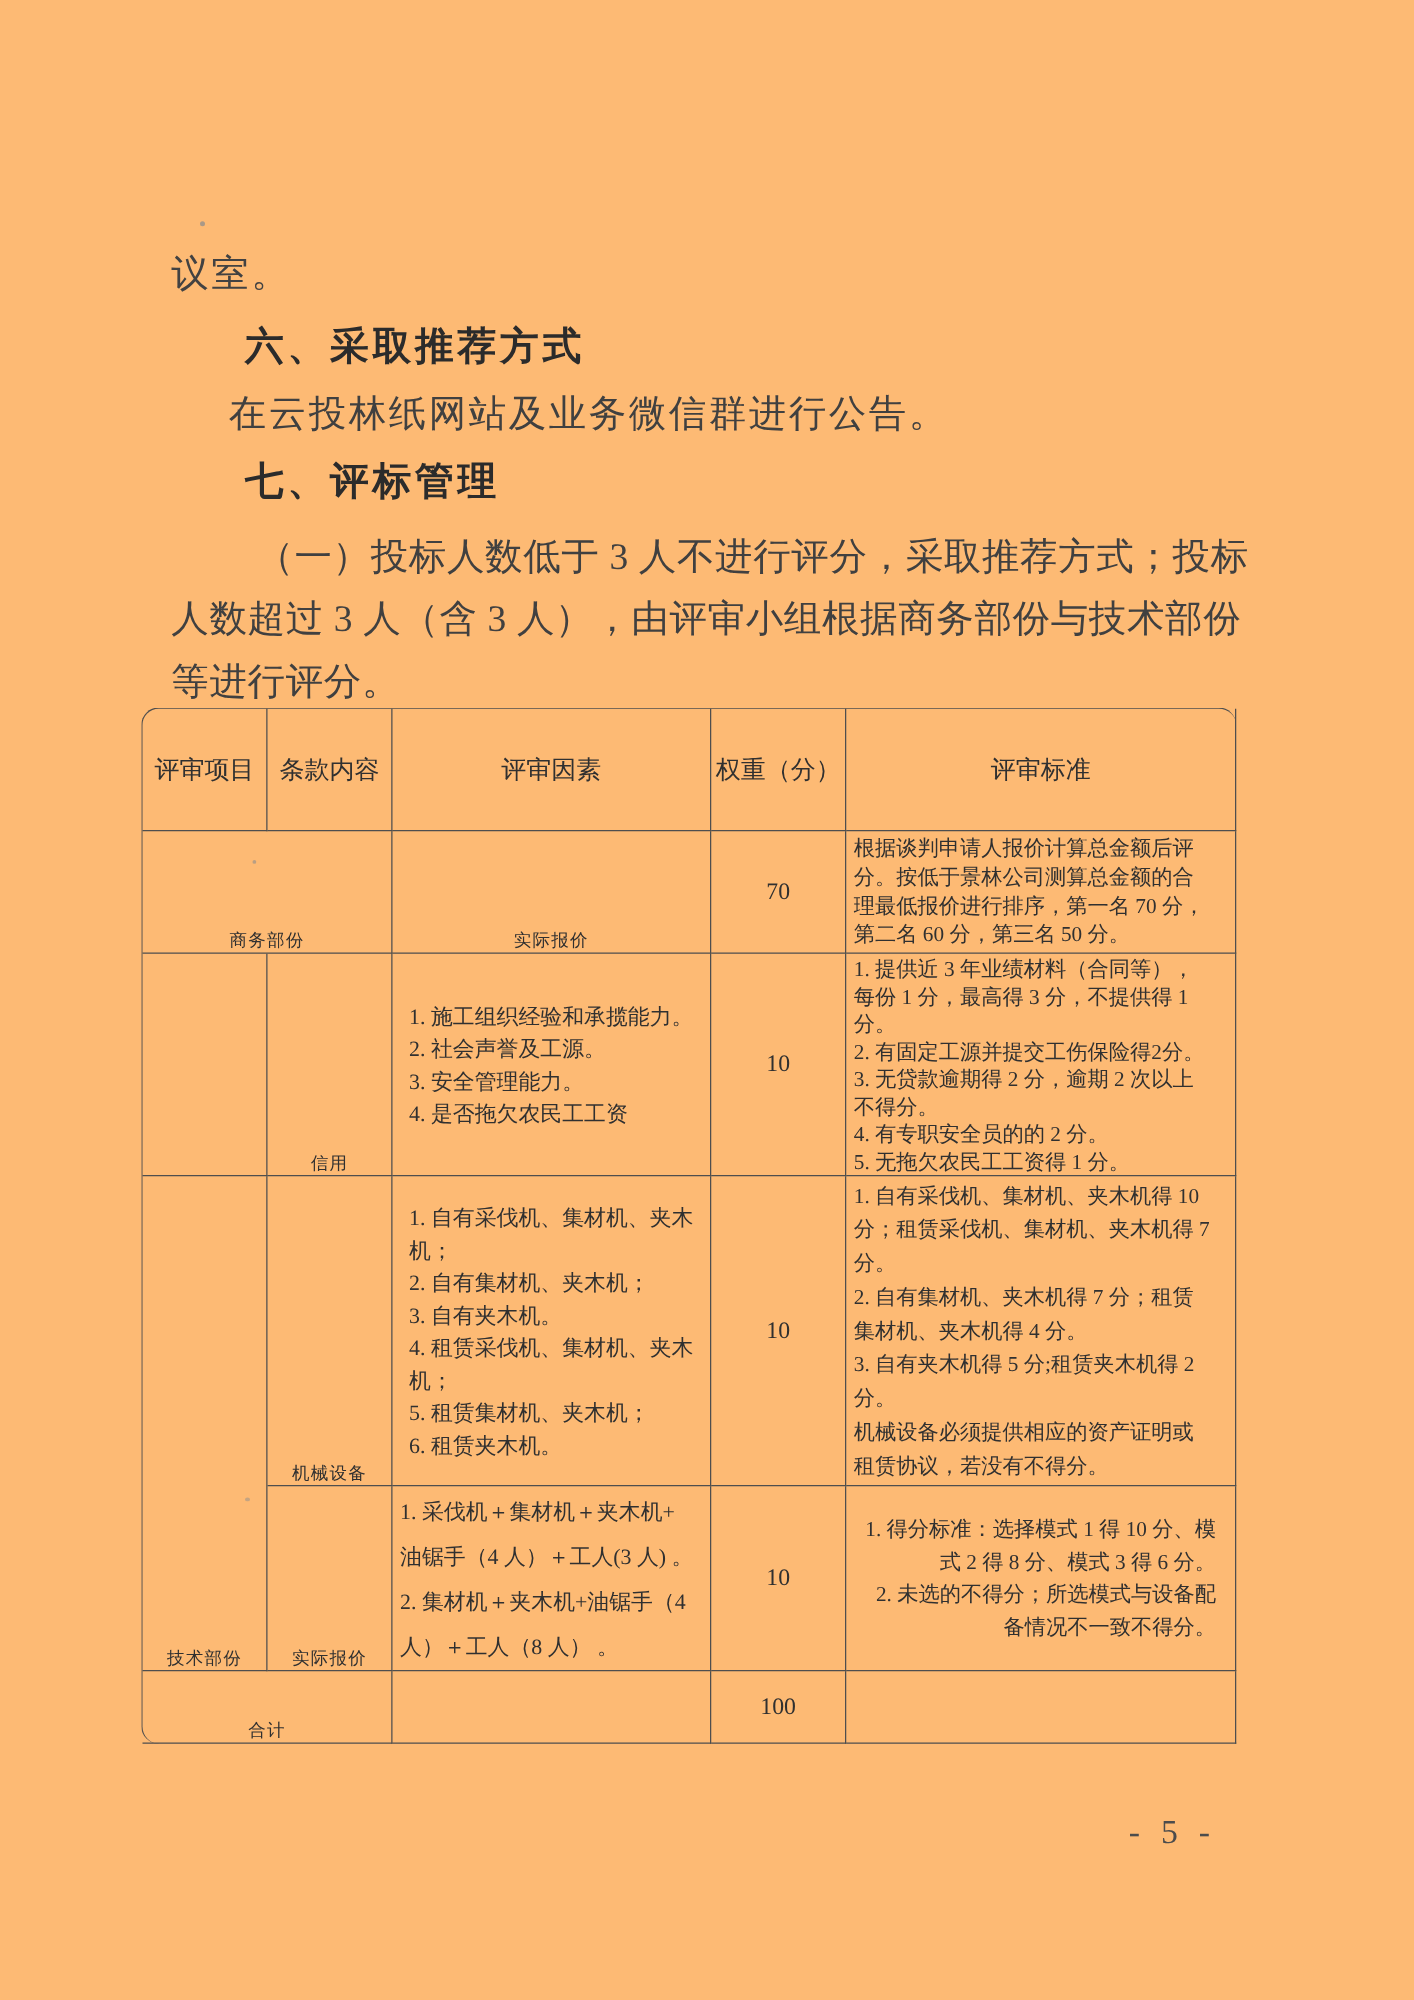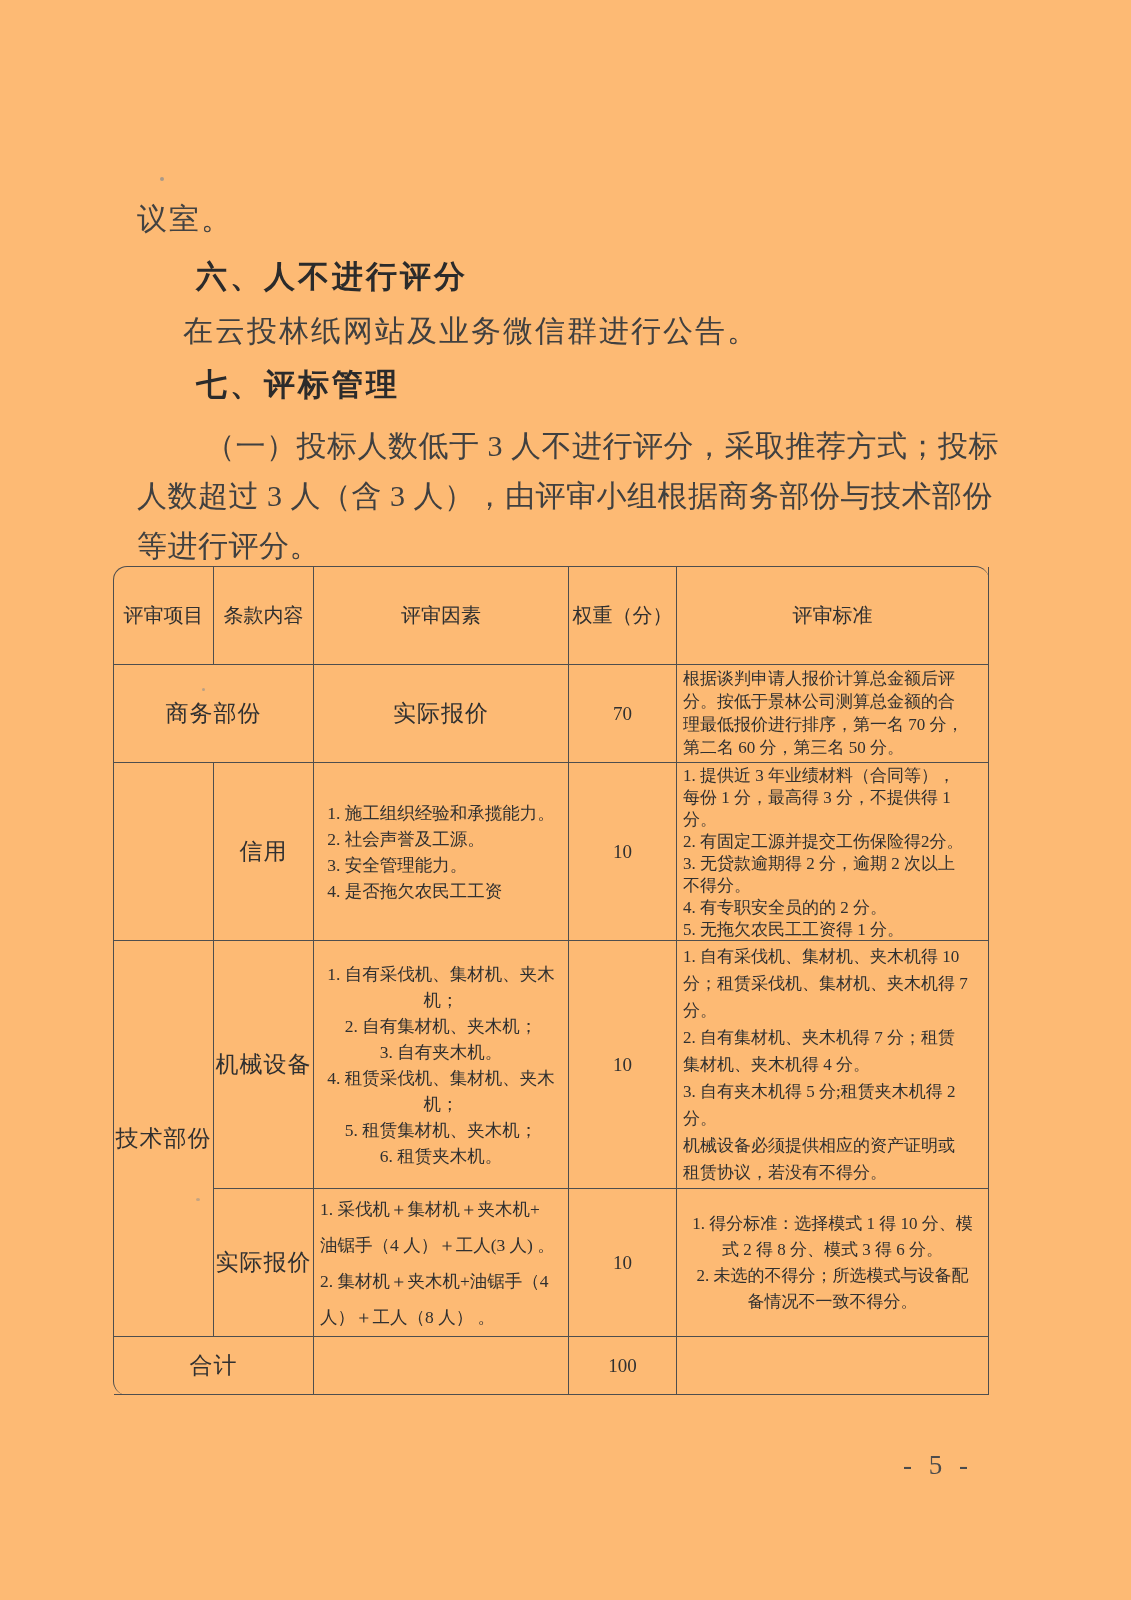--- a/index.html
+++ b/index.html
@@ -38,42 +38,42 @@
     border-right:1px solid #4e4e4e;
     border-bottom:1px solid #4e4e4e;
     box-sizing:border-box;
     display:flex;
     overflow:hidden;
   }
   .cell span{white-space:pre;display:block;}
   .cc{align-items:center;justify-content:center;text-align:center;}
   .tl{align-items:flex-start;padding:2px 0 0 6px;}
   .hdr{font-size:20px;}
-  .lbl{font-size:23px;letter-spacing:1px;}
+  .lbl{font-size:14px;letter-spacing:1px;align-items:flex-end;}
   .fac{font-size:17.5px;}
   .std{font-size:17px;}
   .wgt{font-size:19px;}
   .lh22 span{line-height:22px;}
   .lh23 span{line-height:23px;}
   .lh24 span{line-height:36px;}
   .lh26 span{line-height:26px;}
   .lh27 span{line-height:27px;}
 
   .speck{position:absolute;background:#8e8e8e;border-radius:50%;}
   .sp1{left:160px;top:177px;width:4px;height:4px;opacity:.75;}
   .sp2{left:202px;top:688px;width:3px;height:3px;opacity:.6;}
   .sp3{left:196px;top:1198px;width:4px;height:3px;opacity:.5;}
 </style>
 </head>
 <body>
 
 <div class="page">
 
   <div class="abs cont">议室。</div>
-  <div class="abs h6">六、人不进行评分</div>
+  <div class="abs h6">六、采取推荐方式</div>
   <div class="abs h7">七、评标管理</div>
   <div class="abs p6">在云投林纸网站及业务微信群进行公告。</div>
   <div class="abs p7">（一）投标人数低于 3 人不进行评分，采取推荐方式；投标
 人数超过 3 人（含 3 人），由评审小组根据商务部份与技术部份
 等进行评分。</div>
 
   <div class="etable">
 
     <div class="cell cc hdr" style="grid-column:1;grid-row:1">
       <span>评审项目</span>
@@ -132,21 +132,21 @@
     </div>
 
     <div class="cell cc lbl" style="grid-column:1;grid-row:4/6">
       <span>技术部份</span>
     </div>
 
     <div class="cell cc lbl" style="grid-column:2;grid-row:4">
       <span>机械设备</span>
     </div>
     <div class="cell cc fac lh26" style="grid-column:3;grid-row:4">
-      <span style="text-align:center">1. 自有采伐机、集材机、夹木
+      <span style="text-align:left">1. 自有采伐机、集材机、夹木
 机；
 2. 自有集材机、夹木机；
 3. 自有夹木机。
 4. 租赁采伐机、集材机、夹木
 机；
 5. 租赁集材机、夹木机；
 6. 租赁夹木机。</span>
     </div>
     <div class="cell cc wgt" style="grid-column:4;grid-row:4">
       <span>10</span>
@@ -171,21 +171,21 @@
 油锯手（4 人）＋工人(3 人) 。
 2. 集材机＋夹木机+油锯手（4
 人）＋工人（8 人） 。
 3. 夹木机+油锯手（4 人）＋
 工人（10 人）。</span>
     </div>
     <div class="cell cc wgt" style="grid-column:4;grid-row:5">
       <span>10</span>
     </div>
     <div class="cell cc std lh26" style="grid-column:5;grid-row:5">
-      <span style="text-align:center">1. 得分标准：选择模式 1 得 10 分、模
+      <span style="text-align:right">1. 得分标准：选择模式 1 得 10 分、模
 式 2 得 8 分、模式 3 得 6 分。
 2. 未选的不得分；所选模式与设备配
 备情况不一致不得分。</span>
     </div>
 
     <div class="cell cc lbl" style="grid-column:1/3;grid-row:6">
       <span>合计</span>
     </div>
     <div class="cell" style="grid-column:3;grid-row:6"></div>
     <div class="cell cc wgt" style="grid-column:4;grid-row:6">

